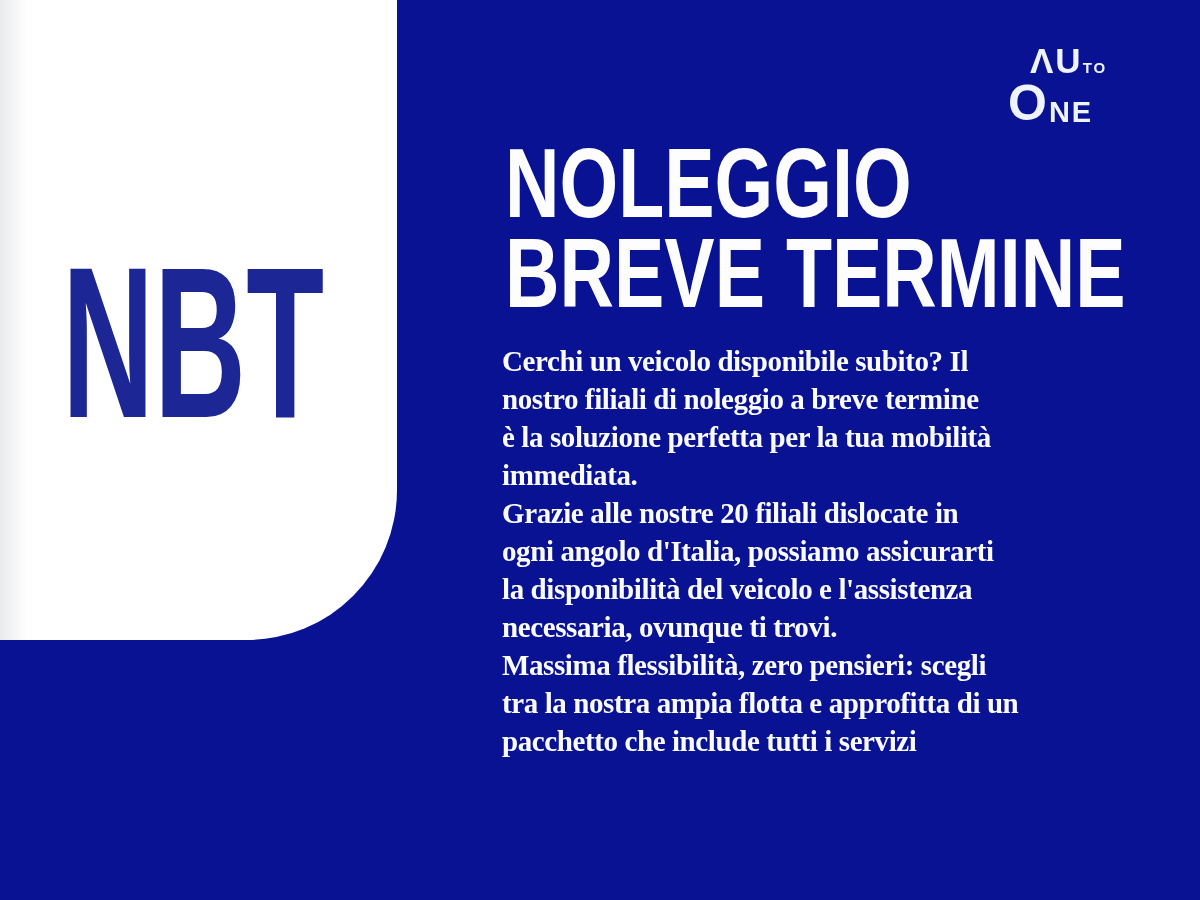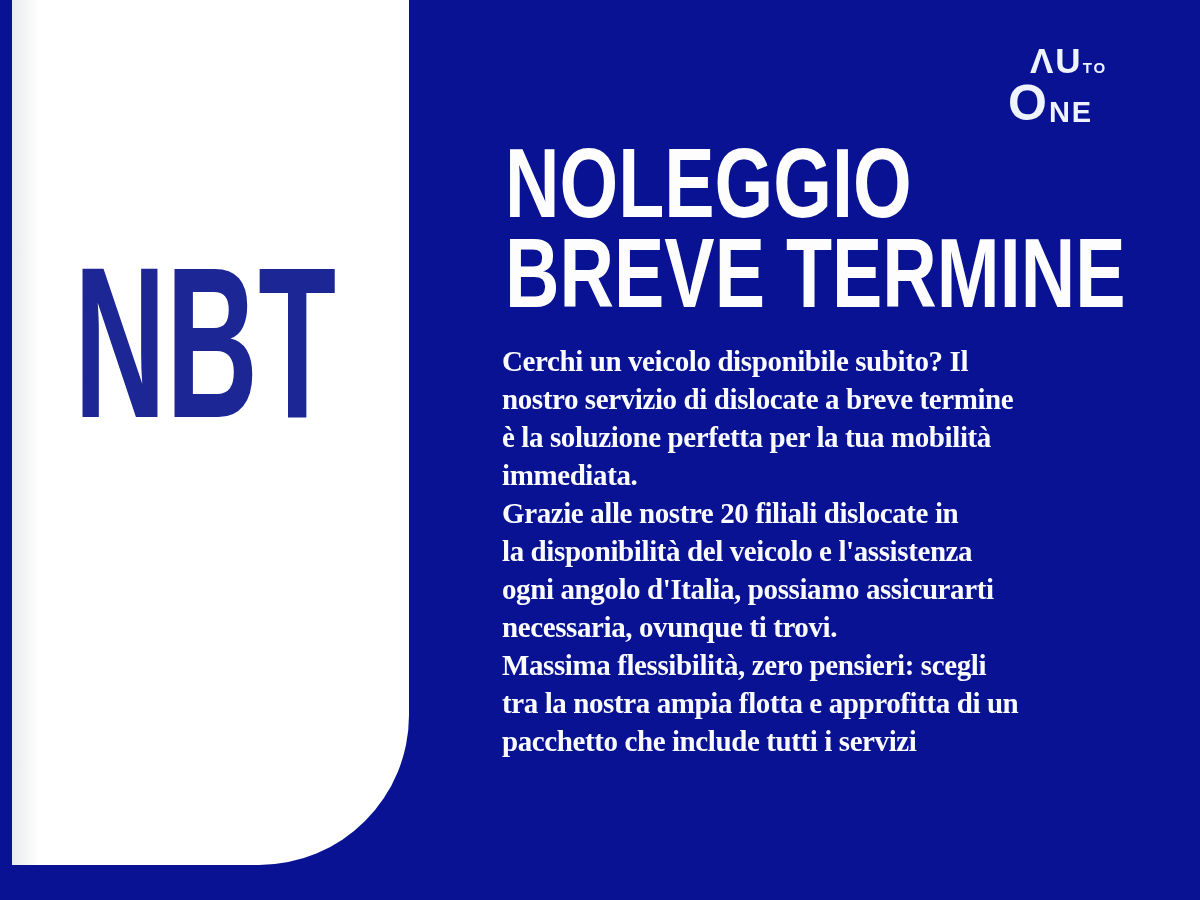--- a/index.html
+++ b/index.html
@@ -9,22 +9,22 @@
     overflow: hidden;
   }
   .stage {
     position: relative;
     width: 1200px; height: 900px;
     background: #081292;
   }
   
   .panel {
     position: absolute;
-    left: 12px; top: 0;
-    width: 397px; height: 865px;
+    left: 0; top: 0;
+    width: 397px; height: 640px;
     background: linear-gradient(90deg, #e9eaec 0%, #ffffff 7%);
     border-radius: 0 0 150px 0;
   }
   .nbt {
     position: absolute;
     left: 62px; top: 235px;
     font-size: 215px;
     line-height: 1;
     font-weight: 700;
     color: #1c2694;
@@ -104,29 +104,29 @@
 
   <div class="title">
     <div>NOLEGGIO</div>
     <div>BREVE TERMINE</div>
   </div>
 
   <div class="body-copy">
     <p>
       </p>
       <div class="line">Cerchi un veicolo disponibile subito? Il</div>
-      <div class="line">nostro servizio di dislocate a breve termine</div>
+      <div class="line">nostro filiali di noleggio a breve termine</div>
       <div class="line">è la soluzione perfetta per la tua mobilità</div>
       <div class="line">immediata.</div>
     <p></p>
     <p>
       </p>
       <div class="line">Grazie alle nostre 20 filiali dislocate in</div>
+      <div class="line">ogni angolo d'Italia, possiamo assicurarti</div>
       <div class="line">la disponibilità del veicolo e l'assistenza</div>
-      <div class="line">ogni angolo d'Italia, possiamo assicurarti</div>
       <div class="line">necessaria, ovunque ti trovi.</div>
     <p></p>
     <p>
       </p>
       <div class="line">Massima flessibilità, zero pensieri: scegli</div>
       <div class="line">tra la nostra ampia flotta e approfitta di un</div>
       <div class="line">pacchetto che include tutti i servizi</div>
     <p></p>
   </div>
 

